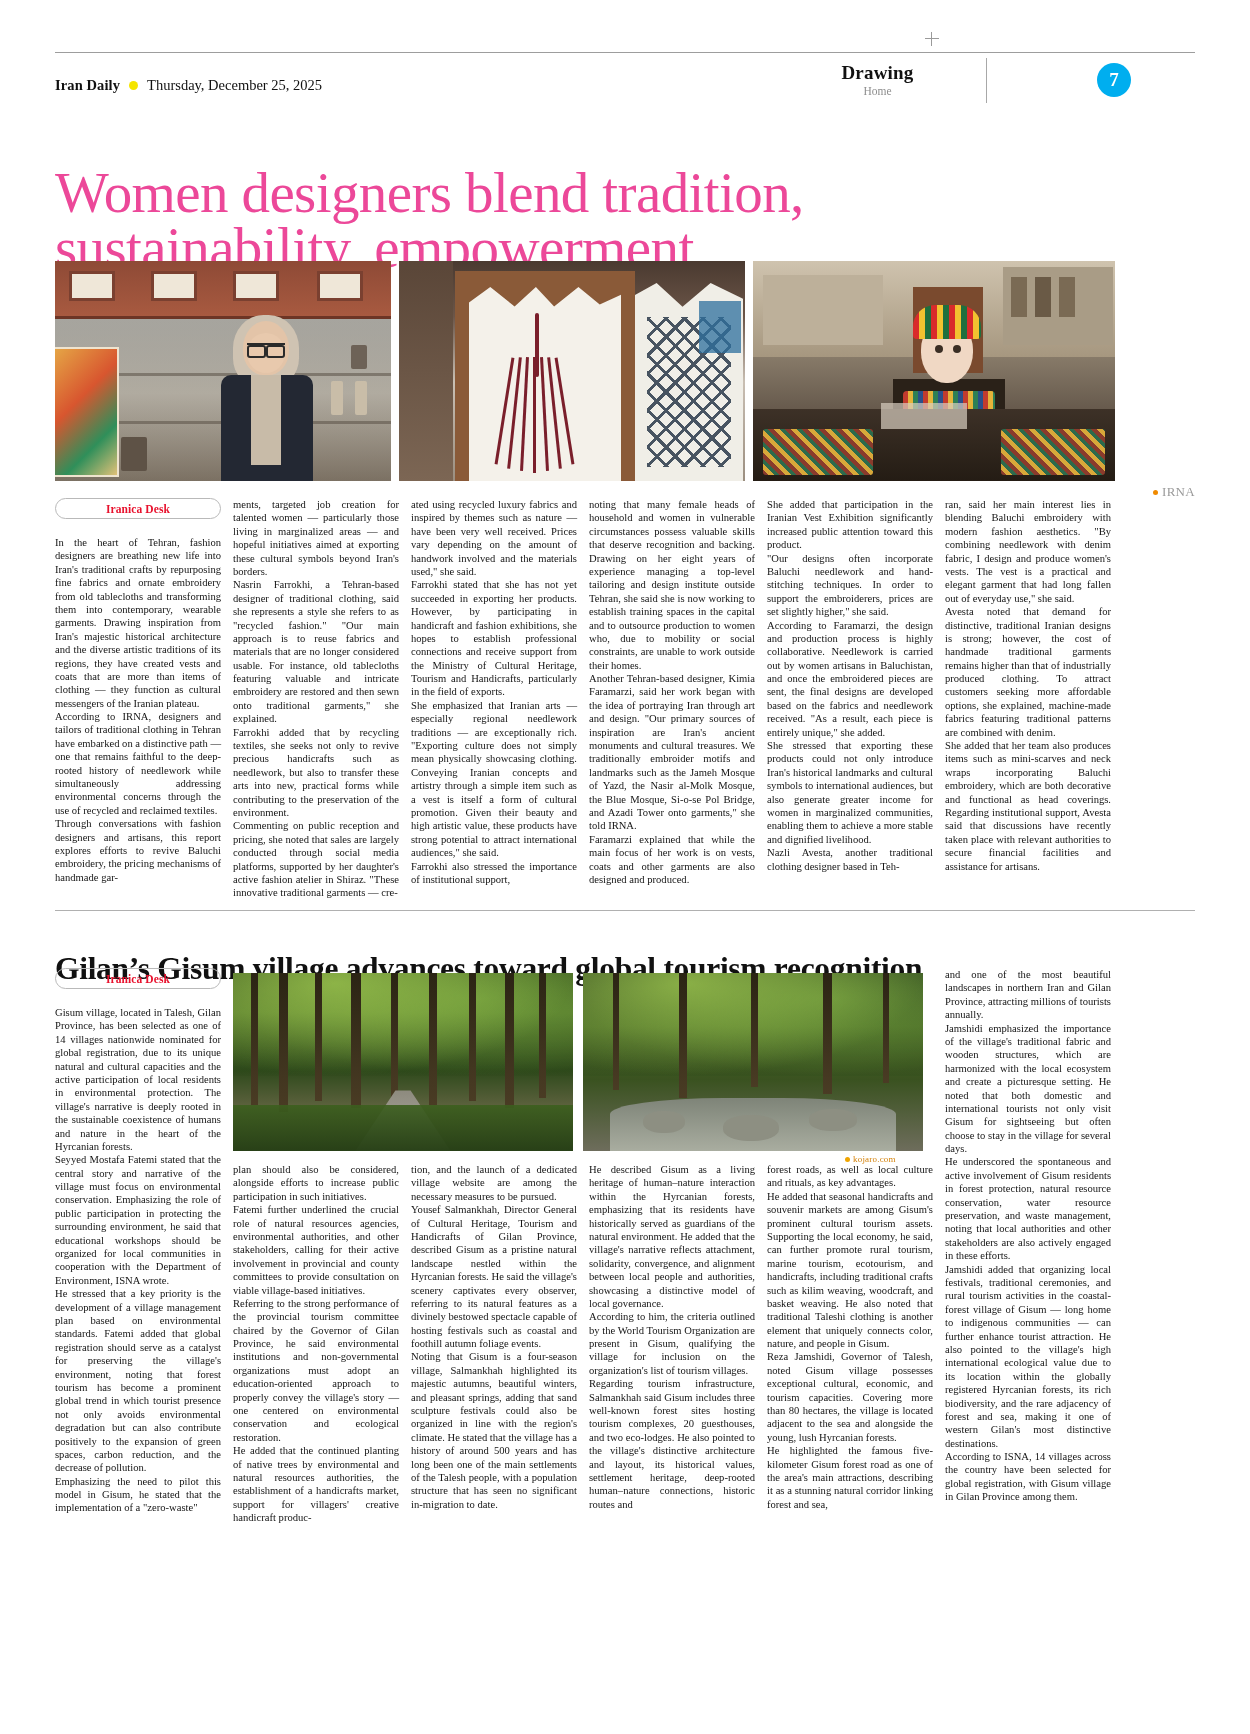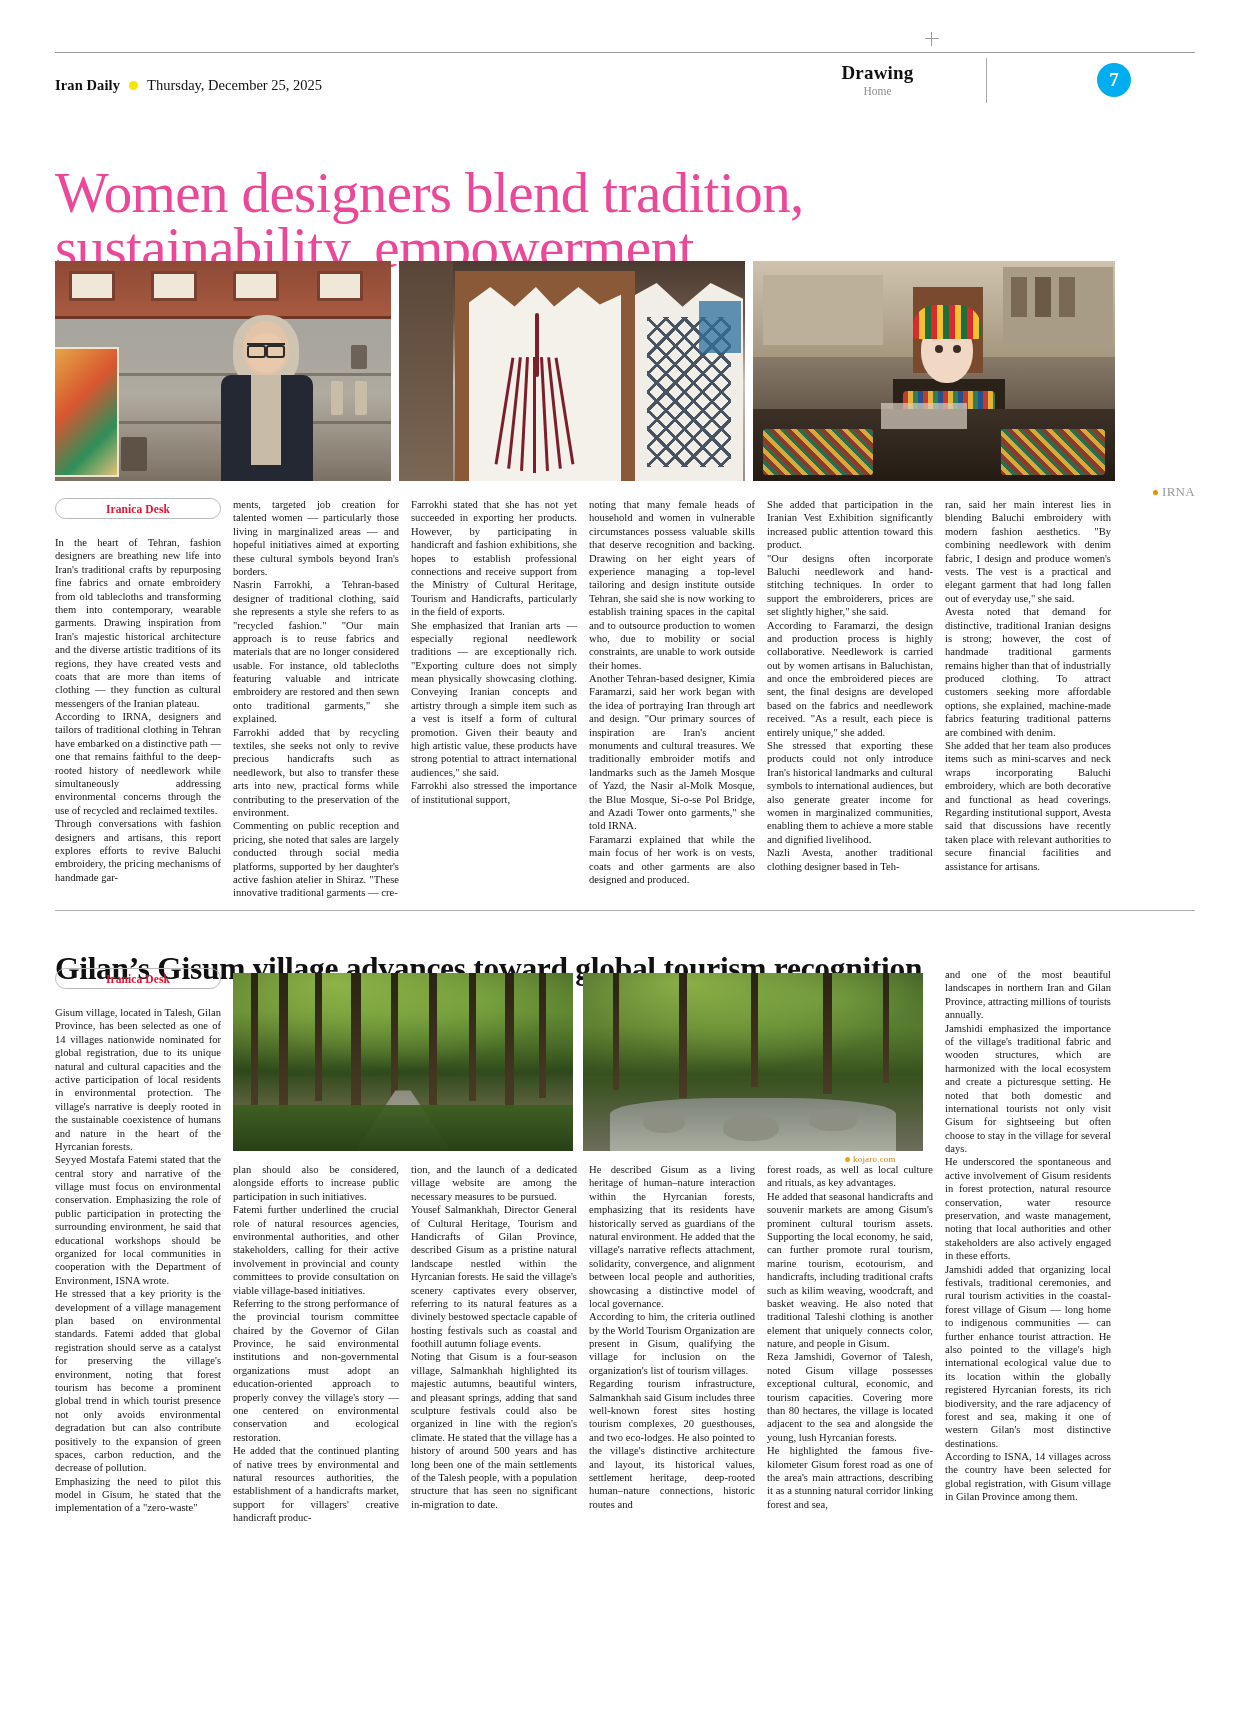--- a/index.html
+++ b/index.html
@@ -289,20 +289,21 @@
     <div class="col">
       <div class="body-text">
           <p>ments, targeted job creation for talented women — particularly those living in marginalized areas — and hopeful initiatives aimed at exporting these cultural symbols beyond Iran's borders.</p>
           <p>Nasrin Farrokhi, a Tehran-based designer of traditional clothing, said she represents a style she refers to as "recycled fashion." "Our main approach is to reuse fabrics and materials that are no longer considered usable. For instance, old tablecloths featuring valuable and intricate embroidery are restored and then sewn onto traditional garments," she explained.</p>
           <p>Farrokhi added that by recycling textiles, she seeks not only to revive precious handicrafts such as needlework, but also to transfer these arts into new, practical forms while contributing to the preservation of the environment.</p>
           <p>Commenting on public reception and pricing, she noted that sales are largely conducted through social media platforms, supported by her daughter's active fashion atelier in Shiraz. "These innovative traditional garments — cre-</p>
         </div>
     </div>
     <div class="col">
       <div class="body-text">
+          <p>ated using recycled luxury fabrics and inspired by themes such as nature — have been very well received. Prices vary depending on the amount of handwork involved and the materials used," she said.</p>
           <p>Farrokhi stated that she has not yet succeeded in exporting her products. However, by participating in handicraft and fashion exhibitions, she hopes to establish professional connections and receive support from the Ministry of Cultural Heritage, Tourism and Handicrafts, particularly in the field of exports.</p>
           <p>She emphasized that Iranian arts — especially regional needlework traditions — are exceptionally rich. "Exporting culture does not simply mean physically showcasing clothing. Conveying Iranian concepts and artistry through a simple item such as a vest is itself a form of cultural promotion. Given their beauty and high artistic value, these products have strong potential to attract international audiences," she said.</p>
           <p>Farrokhi also stressed the importance of institutional support,</p>
         </div>
     </div>
     <div class="col">
       <div class="body-text">
           <p>noting that many female heads of household and women in vulnerable circumstances possess valuable skills that deserve recognition and backing. Drawing on her eight years of experience managing a top-level tailoring and design institute outside Tehran, she said she is now working to establish training spaces in the capital and to outsource production to women who, due to mobility or social constraints, are unable to work outside their homes.</p>
           <p>Another Tehran-based designer, Kimia Faramarzi, said her work began with the idea of portraying Iran through art and design. "Our primary sources of inspiration are Iran's ancient monuments and cultural treasures. We traditionally embroider motifs and landmarks such as the Jameh Mosque of Yazd, the Nasir al-Molk Mosque, the Blue Mosque, Si-o-se Pol Bridge, and Azadi Tower onto garments," she told IRNA.</p>
           <p>Faramarzi explained that while the main focus of her work is on vests, coats and other garments are also designed and produced.</p>

